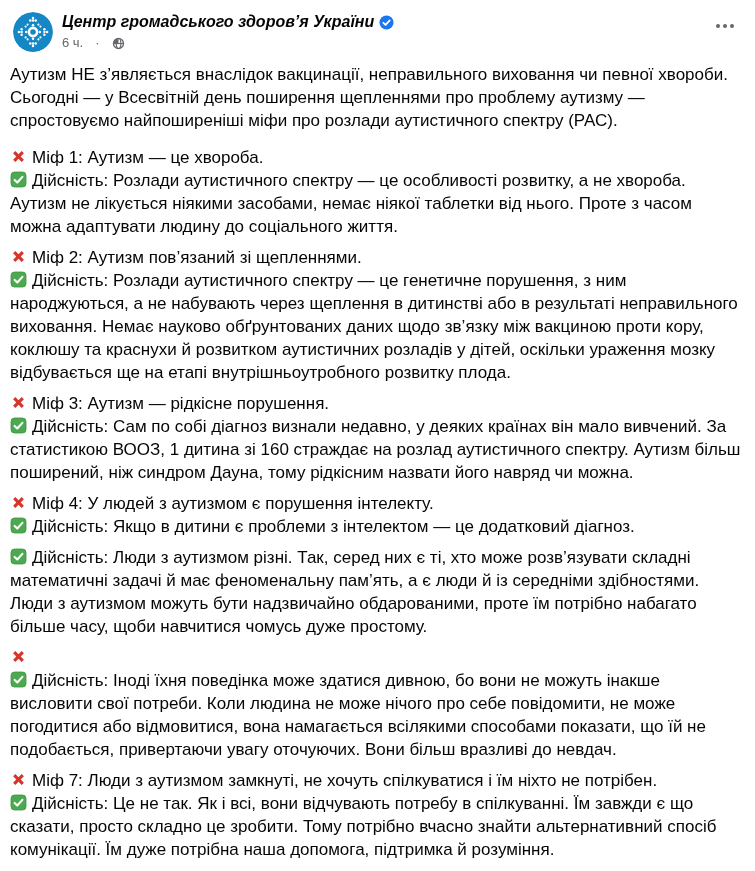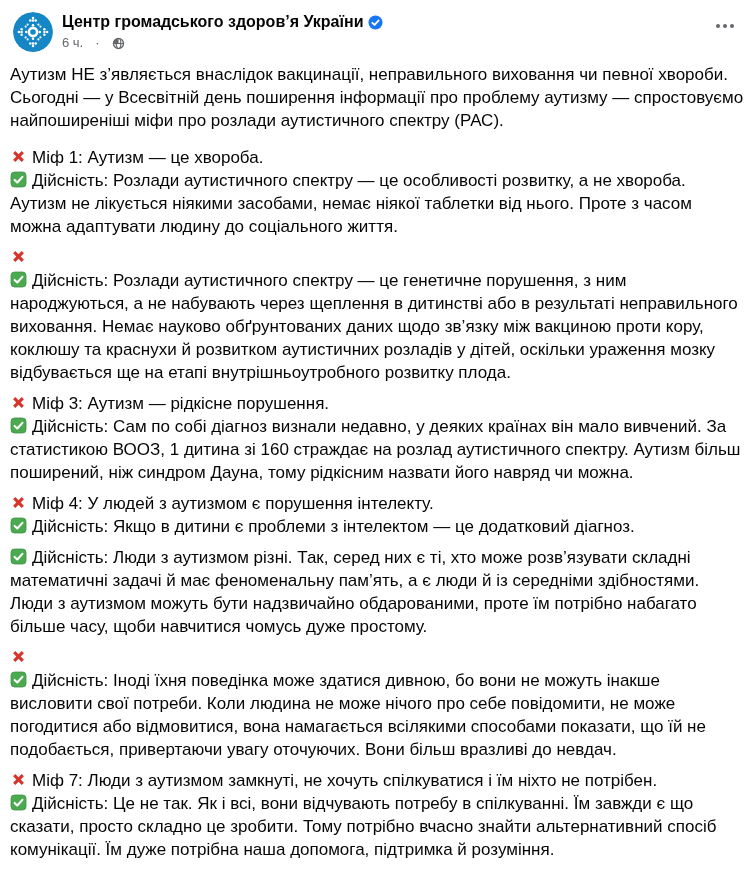--- a/index.html
+++ b/index.html
@@ -18,21 +18,21 @@
     padding:12px 16px 4px 13px;
   }
   .avatar{
     width:40px; height:40px; border-radius:50%;
     flex:0 0 40px; cursor:pointer; display:block;
   }
   .header-info{ margin-left:9px; flex:1; min-width:0; }
   .name-row{ display:flex; align-items:center; gap:5px; }
   .page-name{
     font-weight:bold; font-size:16px; line-height:20px;
-    color:#050505; cursor:pointer; white-space:nowrap;
+    color:#050505; cursor:pointer; white-space:nowrap;font-style:italic;
   }
   .verified{ width:15px; height:15px; display:block; }
   .meta-row{
     display:flex; align-items:center; gap:12px;
     color:#65676B; font-size:13px; line-height:16px; margin-top:3px;
   }
   .meta-row .dot-sep{ color:#65676B; }
   .globe{ width:13px; height:13px; display:block; }
   .menu-btn{
     background:none; border:none; padding:8px 4px; cursor:pointer;
@@ -122,36 +122,36 @@
   <button class="menu-btn" aria-label="more options">
     <svg width="20" height="8" viewBox="0 0 20 8">
       <circle cx="3" cy="4" r="2" fill="#65676B"></circle>
       <circle cx="10" cy="4" r="2" fill="#65676B"></circle>
       <circle cx="17" cy="4" r="2" fill="#65676B"></circle>
     </svg>
   </button>
 </div>
 
 <div class="post-body">
-  <p class="intro">Аутизм НЕ з’являється внаслідок вакцинації, неправильного виховання чи певної хвороби. Сьогодні — у Всесвітній день поширення інформації про проблему аутизму — спростовуємо найпоширеніші міфи про розлади аутистичного спектру (РАС).</p>
+  <p class="intro">Аутизм НЕ з’являється внаслідок вакцинації, неправильного виховання чи певної хвороби. Сьогодні — у Всесвітній день поширення щепленнями про проблему аутизму — спростовуємо найпоширеніші міфи про розлади аутистичного спектру (РАС).</p>
   <div id="myths-list">
   <div class="myth-block">
     <p class="myth-line"><svg class="inline-icon" viewBox="0 0 17 17" aria-label="cross mark">
             <polygon points="3.1,5.3 5.3,3.1 8.5,6.3 11.7,3.1 13.9,5.3 10.7,8.5 13.9,11.7 11.7,13.9 8.5,10.7 5.3,13.9 3.1,11.7 6.3,8.5" fill="#D7342B"></polygon>
           </svg><span>Міф 1: Аутизм — це хвороба.</span></p>
     <p class="fact-line"><svg class="inline-icon" viewBox="0 0 17 17" aria-label="check mark">
             <rect x="1" y="1" width="15" height="15" rx="3.5" fill="#4BAA50" stroke="#3E9145" stroke-width="0.8"></rect>
             <path d="M4.6 8.9 L7.3 11.5 L12.4 5.9" fill="none" stroke="#ffffff" stroke-width="2.1" stroke-linecap="round" stroke-linejoin="round"></path>
           </svg><span>Дійсність: Розлади аутистичного спектру — це особливості розвитку, а не хвороба. Аутизм не лікується ніякими засобами, немає ніякої таблетки від нього. Проте з часом можна адаптувати людину до соціального життя.</span></p>
   </div>
 
   <div class="myth-block">
     <p class="myth-line"><svg class="inline-icon" viewBox="0 0 17 17" aria-label="cross mark">
             <polygon points="3.1,5.3 5.3,3.1 8.5,6.3 11.7,3.1 13.9,5.3 10.7,8.5 13.9,11.7 11.7,13.9 8.5,10.7 5.3,13.9 3.1,11.7 6.3,8.5" fill="#D7342B"></polygon>
-          </svg></p>
+          </svg><span>Міф 2: Аутизм пов’язаний зі щепленнями.</span></p>
     <p class="fact-line"><svg class="inline-icon" viewBox="0 0 17 17" aria-label="check mark">
             <rect x="1" y="1" width="15" height="15" rx="3.5" fill="#4BAA50" stroke="#3E9145" stroke-width="0.8"></rect>
             <path d="M4.6 8.9 L7.3 11.5 L12.4 5.9" fill="none" stroke="#ffffff" stroke-width="2.1" stroke-linecap="round" stroke-linejoin="round"></path>
           </svg><span>Дійсність: Розлади аутистичного спектру — це генетичне порушення, з ним народжуються, а не набувають через щеплення в дитинстві або в результаті неправильного виховання. Немає науково обґрунтованих даних щодо зв’язку між вакциною проти кору, коклюшу та краснухи й розвитком аутистичних розладів у дітей, оскільки ураження мозку відбувається ще на етапі внутрішньоутробного розвитку плода.</span></p>
   </div>
 
   <div class="myth-block">
     <p class="myth-line"><svg class="inline-icon" viewBox="0 0 17 17" aria-label="cross mark">
             <polygon points="3.1,5.3 5.3,3.1 8.5,6.3 11.7,3.1 13.9,5.3 10.7,8.5 13.9,11.7 11.7,13.9 8.5,10.7 5.3,13.9 3.1,11.7 6.3,8.5" fill="#D7342B"></polygon>
           </svg><span>Міф 3: Аутизм — рідкісне порушення.</span></p>

